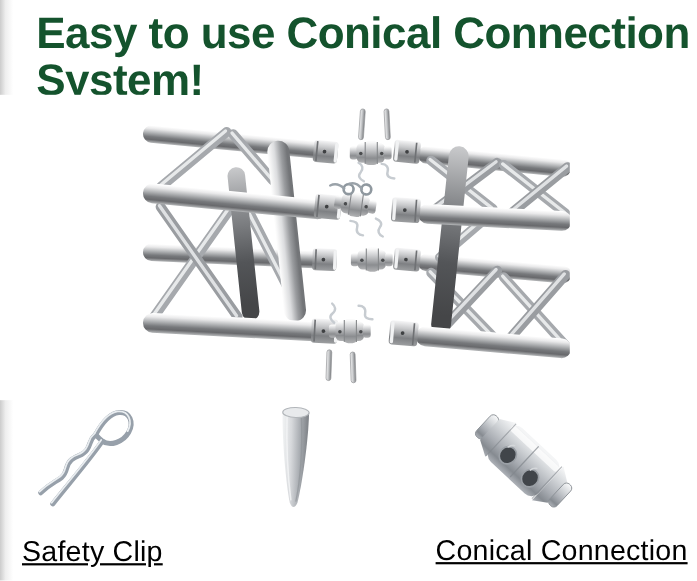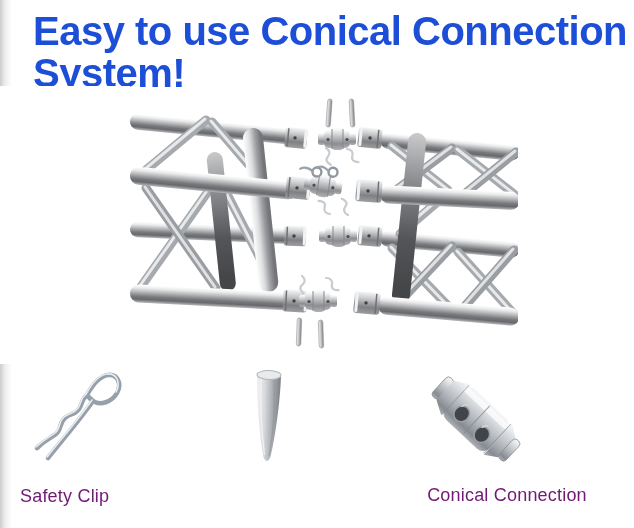--- a/index.html
+++ b/index.html
@@ -7,29 +7,29 @@
     position:relative;width:634px;height:528px;background:#ffffff;overflow:hidden;
     font-family:"Liberation Sans", sans-serif;
   }
   .edge-shadow{
     position:absolute;left:0;top:0;width:12px;height:528px;
     background:linear-gradient(to right,#c6c6c6 0px,#ececec 5px,#ffffff 12px);
     opacity:.9;
   }
   .heading{
     position:absolute;left:33px;top:10px;margin:0;
-    font-size:40px;font-weight:bold;letter-spacing:-0.5px;line-height:42px;color:#1d4ed8;
+    font-size:40px;font-weight:bold;letter-spacing:-0.5px;line-height:42px;color:#14532d;
   }
   .heading span{display:block;}
   .truss-wrap{position:absolute;left:0;top:86px;width:634px;height:278px;}
   .fig{position:absolute;}
   .fig-clip{left:30px;top:365px;width:110px;height:110px;}
   .fig-pin{left:240px;top:364px;width:56px;height:106px;}
   .fig-conn{left:413px;top:372px;width:130px;height:100px;}
-  .lbl{position:absolute;font-size:18px;color:#701a75;letter-spacing:.2px;white-space:nowrap;}
+  .lbl{position:absolute;font-size:26px;color:#000000;letter-spacing:.2px;white-space:nowrap;text-decoration:underline;}
   .lbl-clip{left:20px;top:486px;}
   .lbl-pin{left:233px;top:491px;width:66px;text-align:center;}
   .lbl-conn{left:396px;top:485px;width:222px;text-align:center;}
 </style>
 </head>
 <body>
 
 <div class="page">
 
   <div class="edge-shadow"></div>

